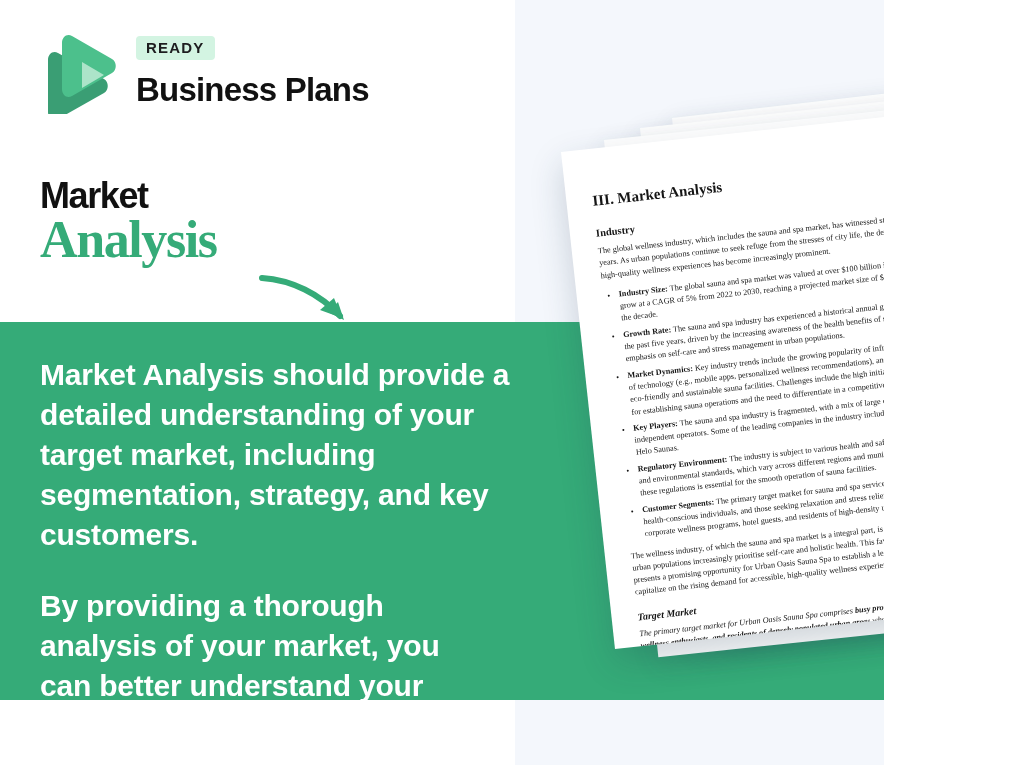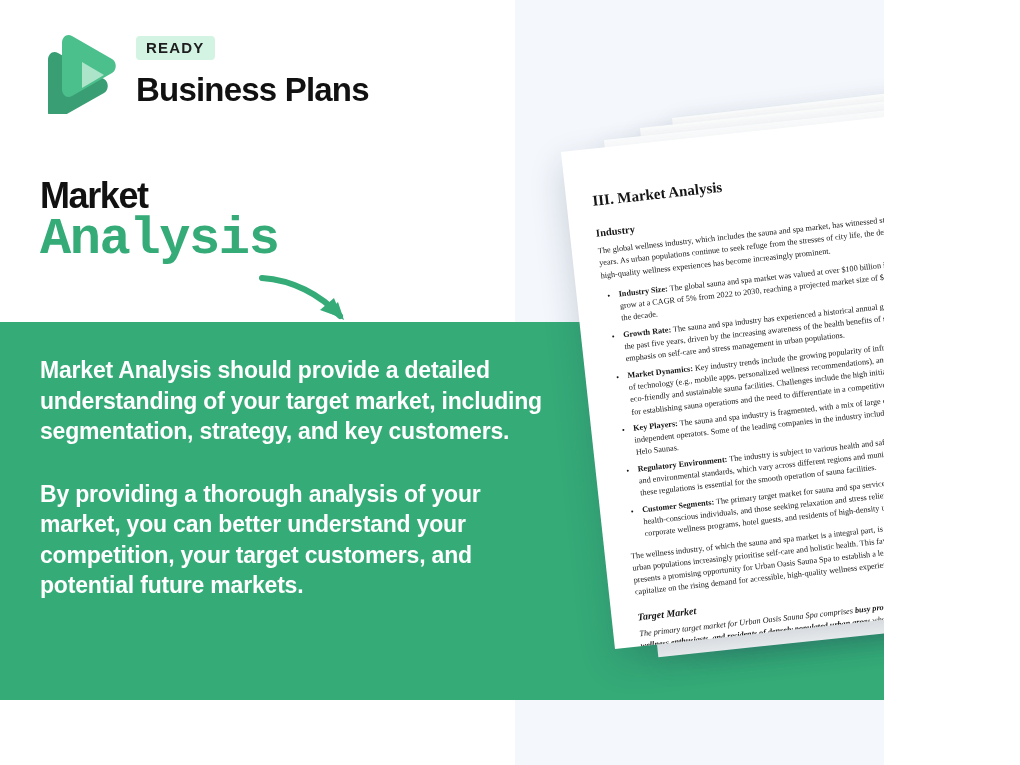--- a/index.html
+++ b/index.html
@@ -46,29 +46,29 @@
   
   .headline{position:absolute;left:40px;top:178px;}
   .headline .l1{
     font-size:36px;font-weight:800;color:#111111;
     line-height:0.98;letter-spacing:-1.4px;
     font-family:"Liberation Sans", sans-serif;
   }
   .headline .l2{
     font-size:52px;font-weight:800;color:#35ab78;
     line-height:1.02;letter-spacing:-1.4px;
-    font-family:Liberation Mono, monospace;
+    font-family:Liberation Serif, serif;
   }
   .arrow{position:absolute;left:258px;top:268px;width:120px;height:70px;}
 
   
   .copy{position:absolute;left:40px;top:355px;width:520px;z-index:4;}
   .copy p{
     margin:0;color:#ffffff;
-    font-size:23px;font-weight:700;line-height:1.33;
+    font-size:30px;font-weight:700;line-height:1.33;
     letter-spacing:-0.2px;
     font-family:"Liberation Sans", sans-serif;
   }
   .copy p.second{margin-top:32px;width:455px;}
 
   
   .docs{position:absolute;left:0;top:0;width:1020px;height:765px;}
   .sheet{
     position:absolute;background:#ffffff;
     box-shadow:0 8px 26px rgba(40,60,90,0.16);

